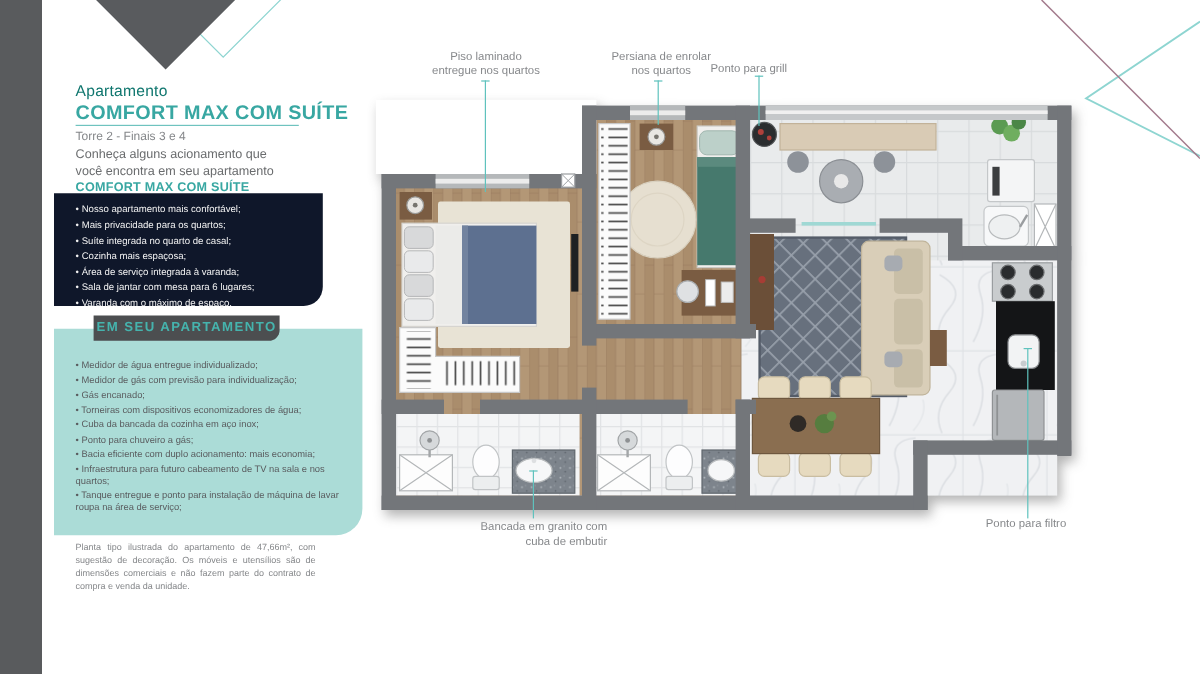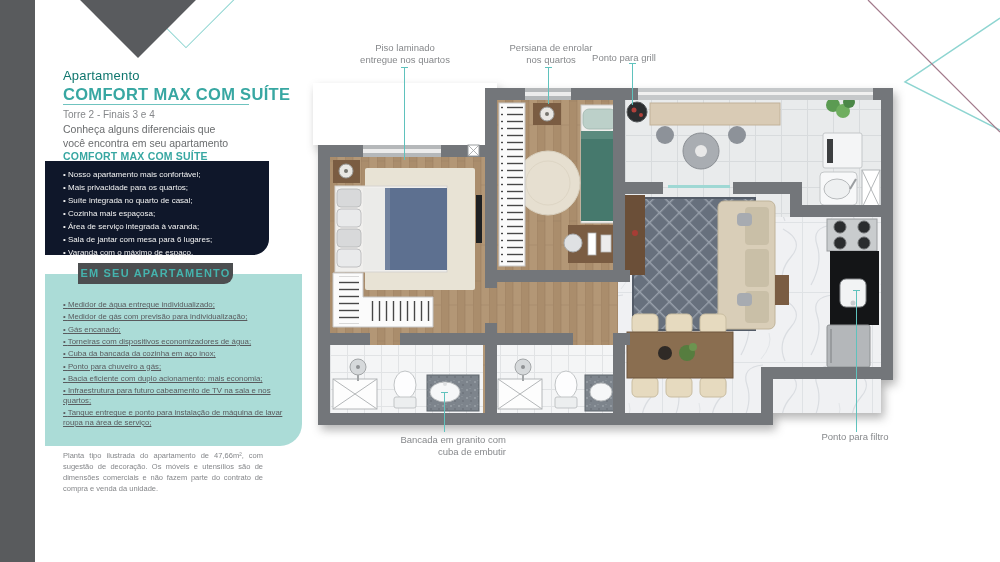--- a/index.html
+++ b/index.html
@@ -32,21 +32,21 @@
   .features-box li { font-size:8px; color:#f3f3f3; margin-bottom:4.6px; line-height:1.05; }
   .features-box li::before { content:"• "; }
 
   .ribbon { position:absolute; left:78px; top:263px; width:155px; height:21px; z-index:3;
     background:#4c4e50; border-radius:0 0 9px 0; text-align:center; line-height:21px;
     font-size:11px; font-weight:bold; letter-spacing:1.2px; color:#45b3ad; }
 
   .amenities-box { position:absolute; left:45px; top:274px; width:257px; height:172px;
     background:#abdcd7; border-radius:0 0 22px 0; padding:26px 10px 0 18px; box-sizing:border-box; }
   .amenities-box ul { margin:0; padding:0; list-style:none; }
-  .amenities-box li { font-size:7.8px; color:#595b5e; margin-bottom:2.6px; line-height:1.25;text-decoration:underline; }
+  .amenities-box li { font-size:7.8px; color:#595b5e; margin-bottom:2.6px; line-height:1.25; }
   .amenities-box li::before { content:"• "; }
 
   .disclaimer { position:absolute; left:63px; top:451px; width:200px; font-size:7.5px;
     line-height:1.45; color:#85878a; text-align:justify; }
 
   
   .clabel { position:absolute; font-size:9.5px; line-height:1.3; color:#86888b;
     text-align:center; white-space:pre-line; z-index:5; }
   .cline { position:absolute; width:1px; background:#5fc2bd; z-index:4; }
   .cline::before { content:""; position:absolute; top:0; left:-3px; width:7px; height:1px; background:#5fc2bd; }
@@ -63,21 +63,21 @@
   <div class="diamond-gray"></div>
   <svg class="corner-svg" width="170" height="180" viewBox="0 0 170 180">
     <polyline points="170,18 75,82 170,130" fill="none" stroke="#8ed5d1" stroke-width="1.5"></polyline>
     <line x1="38" y1="0" x2="170" y2="132" stroke="#a2798b" stroke-width="1.2"></line>
   </svg>
 
   <div class="eyebrow">Apartamento</div>
   <div class="title">COMFORT MAX COM SUÍTE</div>
   <div class="title-rule"></div>
   <div class="subtitle">Torre 2 - Finais 3 e 4</div>
-  <div class="intro">Conheça alguns diferenciais que
+  <div class="intro">Conheça alguns acionamento que
 você encontra em seu apartamento</div>
   <div class="intro-highlight">COMFORT MAX COM SUÍTE</div>
 
   <div class="features-box">
     <ul>
         <li><span>Nosso apartamento mais confortável;</span></li>
         <li><span>Mais privacidade para os quartos;</span></li>
         <li><span>Suíte integrada no quarto de casal;</span></li>
         <li><span>Cozinha mais espaçosa;</span></li>
         <li><span>Área de serviço integrada à varanda;</span></li>

